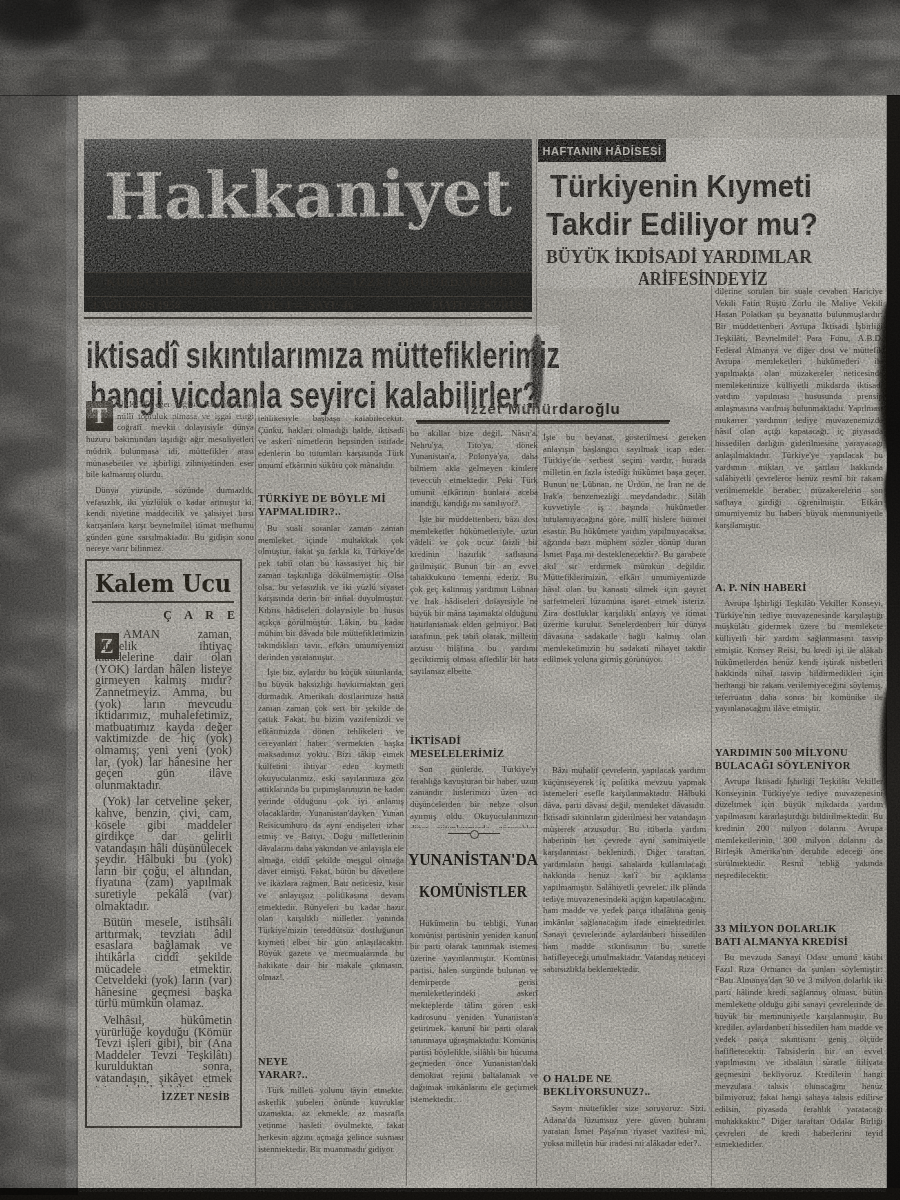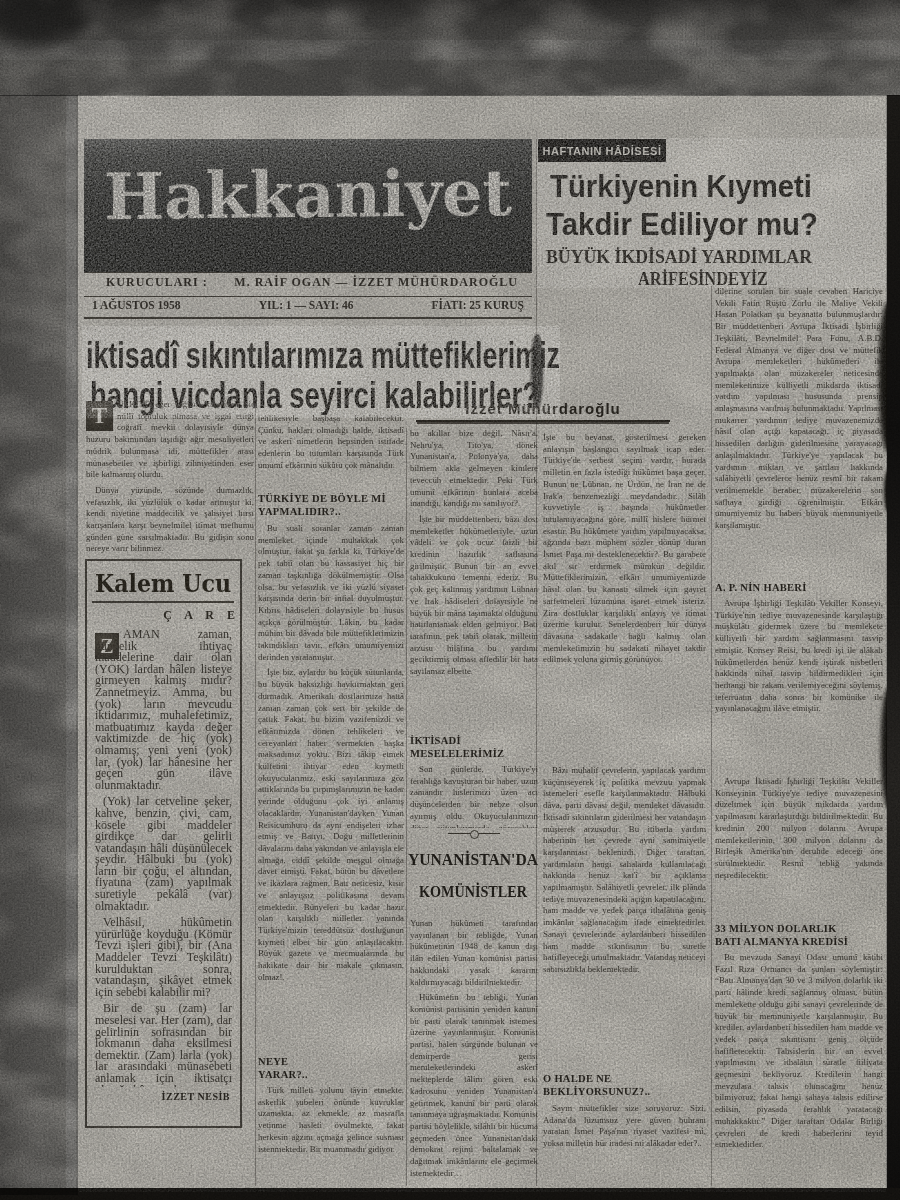--- a/index.html
+++ b/index.html
@@ -14,21 +14,21 @@
   .m-left-streak{position:absolute;left:66px;top:95px;width:10px;height:1097px;background:rgba(255,255,255,.22);}
   .m-right{position:absolute;left:887px;top:95px;width:13px;height:1105px;
            background:linear-gradient(180deg,#1f1d1a,#121110 30%,#2a2825 62%,#100f0e);}
   .m-bottom{position:absolute;left:0;top:1188px;width:900px;height:12px;background:#171512;}
   .corner-patch{position:absolute;left:-10px;top:-8px;width:100px;height:52px;background:#3a3937;
                 border-radius:50%;filter:blur(7px);opacity:.75;}
   
   .paper{position:absolute;left:78px;top:95px;width:808px;height:1097px;
          background:linear-gradient(115deg,#cbc8c1 0%,#c5c2ba 35%,#cac7bf 65%,#c0bdb4 100%);}
   
-  .mast{position:absolute;left:84px;top:139px;width:448px;height:133px;
+  .mast{position:absolute;left:84px;top:139px;width:448px;height:173px;
         background:linear-gradient(178deg,#6e6e6b 0%,#4f4f4c 12%,#3a3a37 35%,#2d2d2a 62%,#242421 100%);}
   .mast svg{position:absolute;left:0;top:8px;}
   .mast-title{font-family:"DejaVu Serif",serif;font-weight:bold;fill:#dedbd3;}
   .tagline{position:absolute;left:0;bottom:6px;width:448px;display:flex;justify-content:space-between;
            box-sizing:border-box;padding:0 10px;color:#d6d3cc;font-weight:bold;font-size:13px;
            filter:blur(.25px);white-space:nowrap;}
   .hr{position:absolute;background:#45413a;}
   .founders{position:absolute;left:84px;top:275px;width:448px;display:flex;justify-content:space-between;
             box-sizing:border-box;padding:0 14px 0 22px;font-size:12px;font-weight:bold;color:#332f29;
             letter-spacing:1px;filter:blur(.3px);}
@@ -136,20 +136,21 @@
   <div class="kalem">
     <svg width="150" height="38" style="position:absolute;left:6px;top:4px">
       <text x="2" y="27" font-size="25" font-weight="bold" font-family="DejaVu Serif, serif" fill="#262219" textLength="136" lengthAdjust="spacingAndGlyphs">Kalem Ucu</text>
     </svg>
     <div class="kalem-rule"></div>
     <div class="kalem-sub">Ç A R E</div>
     <span class="dropcap small" style="position:absolute;left:8px;top:70px;float:none">Z</span>
     <div class="kalem-body" style="text-indent:0;padding-left:0">
         <p style="text-indent: 28px;">AMAN zaman, gündelik ihtiyaç maddelerine dair olan (YOK) lardan hâlen listeye girmeyen kalmış mıdır? Zannetmeyiz. Amma, bu (yok) ların mevcudu iktidarımız, muhalefetimiz, matbuatımız kayda değer vaktimizde de hiç (yok) olmamış; yeni yeni (yok) lar, (yok) lar hânesine her geçen gün ilâve olunmaktadır.</p>
         <p>(Yok) lar cetveline şeker, kahve, benzin, çivi, cam, kösele gibi maddeler girdikçe dar gelirli vatandaşın hâli düşünülecek şeydir. Hâlbuki bu (yok) ların bir çoğu, el altından, fiyatına (zam) yapılmak suretiyle pekâlâ (var) olmaktadır.</p>
+        <p>Bütün mesele, istihsâli arttırmak, tevziatı âdil esaslara bağlamak ve ihtikârla ciddî şekilde mücadele etmektir. Cetveldeki (yok) ların (var) hânesine geçmesi başka türlü mümkün olamaz.</p>
         <p>Velhâsıl, hükûmetin yürürlüğe koyduğu (Kömür Tevzi işleri gibi), bir (Ana Maddeler Tevzi Teşkilâtı) kurulduktan sonra, vatandaşın, şikâyet etmek için sebebi kalabilir mi?</p>
         <p>Bir de şu (zam) lar meselesi var. Her (zam), dar gelirlinin sofrasından bir lokmanın daha eksilmesi demektir. (Zam) larla (yok) lar arasındaki münasebeti anlamak için iktisatçı olmağa hâcet yoktur.</p>
       </div>
     <div class="kalem-sig">İZZET NESİB</div>
   </div>
 
   <div class="txt" style="left:258px;top:413px;width:146px;height:76px">
     <p class="cont">tehlikesiyle başbaşa kalabilecektir. Çünkü, hakları olmadığı halde, iktisadî ve askerî nimetlerin hepsinden istifade edenlerin bu tutumları karşısında Türk umumî efkârının sükûtu çok mânalıdır.</p>
   </div>
   <div class="sub" style="left:258px;top:492px;width:146px">
@@ -180,21 +181,20 @@
     <p>Son günlerde, Türkiye'yi ferahlığa kavuşturan bir haber, uzun zamandır hislerimizi üzen acı düşüncelerden bir nebze olsun ayırmış oldu. Okuyucularımızın diğer sütunlarımızda görecekleri gibi…</p>
   </div>
   <div class="divider-orn">
       <span></span>
     </div>
   <svg class="headsvg" style="left:406px;top:843px" width="134" height="66">
     <text class="col3-head" x="2" y="22" font-size="17" textLength="130" lengthAdjust="spacingAndGlyphs">YUNANİSTAN'DA</text>
     <text class="col3-head" x="13" y="54" font-size="17" textLength="108" lengthAdjust="spacingAndGlyphs">KOMÜNİSTLER</text>
   </svg>
   <div class="txt" style="left:410px;top:918px;width:128px;height:268px">
-    <p class="cont">Yunan hükûmeti tarafından yayınlanan bir tebliğde, Yunan hükûmetinin 1948 de kanun dışı ilân edilen Yunan komünist partisi hakkındaki yasak kararını kaldırmıyacağı bildirilmektedir.</p>
     <p>Hükûmetin bu tebliği, Yunan komünist partisinin yeniden kanunî bir parti olarak tanınmak istemesi üzerine yayınlanmıştır. Komünist partisi, halen sürgünde bulunan ve demirperde gerisi memleketlerindeki askerî mekteplerde tâlim gören eski kadrosunu yeniden Yunanistan'a getirtmek, kanunî bir parti olarak tanınmaya uğraşmaktadır. Komünist partisi böylelikle, silâhlı bir hücuma geçmeden önce Yunanistan'daki demokrat rejimi baltalamak ve dağıtmak imkânlarını ele geçirmek istemektedir…</p>
   </div>
 
   <div class="txt" style="left:543px;top:432px;width:163px;height:330px">
     <p class="cont">İşte bu beyanat, gösterilmesi gereken anlayışın başlangıcı sayılmak icap eder. Türkiye'de serbest seçim vardır, burada milletin en fazla istediği hükûmet başa geçer. Bunun ne Lübnan, ne Ürdün, ne İran ne de Irak'a benzemezliği meydandadır. Silâh kuvvetiyle iş başında hükûmetler tutulamıyacağına göre, millî hislere hürmet esastır. Bu hükûmete yardım yapılmıyacaksa, ağzında bazı müphem sözler dönüp duran İsmet Paşa mı desteklenecektir?. Bu garabete akıl sır erdirmek mümkün değildir. Müttefiklerimizin, efkârı umumiyemizde hâsıl olan bu kanaati silmek için gayret sarfetmeleri lüzumuna işaret etmek isteriz. Zira dostluklar karşılıklı anlayış ve itimat üzerine kurulur. Senelerdenberi hür dünya dâvasına sadakatle bağlı kalmış olan memleketimizin bu sadakati nihayet takdir edilmek yoluna girmiş görünüyor.</p>
   </div>
   <div class="txt" style="left:543px;top:765px;width:163px;height:305px">
     <p>Bâzı muhalif çevrelerin, yapılacak yardımı küçümseyerek iç politika mevzuu yapmak istemeleri esefle karşılanmaktadır. Hâlbuki dâva, parti dâvası değil, memleket dâvasıdır. İktisadî sıkıntıların giderilmesi her vatandaşın müşterek arzusudur. Bu itibarla yardım haberinin her çevrede ayni samimiyetle karşılanması beklenirdi. Diğer taraftan, yardımların hangi sahalarda kullanılacağı hakkında henüz kat'î bir açıklama yapılmamıştır. Salâhiyetli çevreler, ilk plânda tediye muvazenesindeki açığın kapatılacağını, ham madde ve yedek parça ithalâtına geniş imkânlar sağlanacağını ifade etmektedirler. Sanayi çevrelerinde aylardanberi hissedilen ham madde sıkıntısının bu suretle hafifleyeceği umulmaktadır. Vatandaş neticeyi sabırsızlıkla beklemektedir.</p>
   </div>
   <div class="sub" style="left:543px;top:1072px;width:163px">
@@ -206,20 +206,24 @@
   </div>
 
   <div class="txt" style="left:715px;top:286px;width:168px;height:293px">
     <p class="cont">dilerine sorulan bir suale cevaben Hariciye Vekili Fatin Rüştü Zorlu ile Maliye Vekili Hasan Polatkan şu beyanatta bulunmuşlardır: Bir müddettenberi Avrupa İktisadi İşbirliği Teşkilâtı, Beynelmilel Para Fonu, A.B.D. Federal Almanya ve diğer dost ve müttefik Avrupa memleketleri hükûmetleri ile yapılmakta olan müzakereler neticesinde memleketimize külliyetli mikdarda iktisadî yardım yapılması hususunda prensip anlaşmasına varılmış bulunmaktadır. Yapılması mukarrer yardımın tediye muvazenemizde hâsıl olan açığı kapatacağı, iç piyasada hissedilen darlığın giderilmesine yarayacağı anlaşılmaktadır. Türkiye'ye yapılacak bu yardımın miktarı ve şartları hakkında salâhiyetli çevrelerce henüz resmî bir rakam verilmemekle beraber, müzakerelerin son safhaya girdiği öğrenilmiştir. Efkârı umumiyemiz bu haberi büyük memnuniyetle karşılamıştır.</p>
   </div>
   <div class="sub" style="left:715px;top:581px;width:168px">
     <div>A. P. NİN HABERİ</div>
   </div>
   <div class="txt" style="left:715px;top:598px;width:168px;height:146px">
     <p>Avrupa İşbirliği Teşkilâtı Vekiller Konseyi, Türkiye'nin tediye muvazenesinde karşılaştığı müşkülâtı gidermek üzere bu memlekete külliyetli bir yardım sağlanmasını tasvip etmiştir. Konsey Reisi, bu kredi işi ile alâkalı hükûmetlerden henüz kendi iştirak nisbetleri hakkında nihaî tasvip bildirmedikleri için herhangi bir rakam verilemiyeceğini söylemiş, teferruatın daha sonra bir komünike ile yayınlanacağını ilâve etmiştir.</p>
+  </div>
+  <div class="sub" style="left:715px;top:746px;width:168px">
+    <div>YARDIMIN 500 MİLYONU</div>
+    <div>BULACAĞI SÖYLENİYOR</div>
   </div>
   <div class="txt" style="left:715px;top:776px;width:168px;height:144px">
     <p>Avrupa İktisadi İşbirliği Teşkilâtı Vekiller Konseyinin Türkiye'ye tediye muvazenesini düzeltmek için büyük mikdarda yardım yapılmasını kararlaştırdığı bildirilmektedir. Bu kredinin 200 milyon dolarını Avrupa memleketlerinin, 300 milyon dolarını da Birleşik Amerika'nın deruhde edeceği öne sürülmektedir. Resmî tebliğ yakında neşredilecektir.</p>
   </div>
   <div class="sub" style="left:715px;top:922px;width:168px">
     <div>33 MİLYON DOLARLIK</div>
     <div>BATI ALMANYA KREDİSİ</div>
   </div>
   <div class="txt" style="left:715px;top:952px;width:168px;height:232px">
     <p>Bu mevzuda Sanayi Odası umumî kâtibi Fazıl Rıza Ormancı da şunları söylemiştir: “Batı Almanya'dan 30 ve 3 milyon dolarlık iki parti hâlinde kredi sağlanmış olması, bütün memlekette olduğu gibi sanayi çevrelerinde de büyük bir memnuniyetle karşılanmıştır. Bu krediler, aylardanberi hissedilen ham madde ve yedek parça sıkıntısını geniş ölçüde hafifletecektir. Tahsislerin bir an evvel yapılmasını ve ithalâtın süratle fiiliyata geçmesini bekliyoruz. Kredilerin hangi mevzulara tahsis olunacağını henüz bilmiyoruz; fakat hangi sahaya tahsis edilirse edilsin, piyasada ferahlık yaratacağı muhakkaktır.” Diğer taraftan Odalar Birliği çevreleri de kredi haberlerini teyid etmektedirler.</p>

